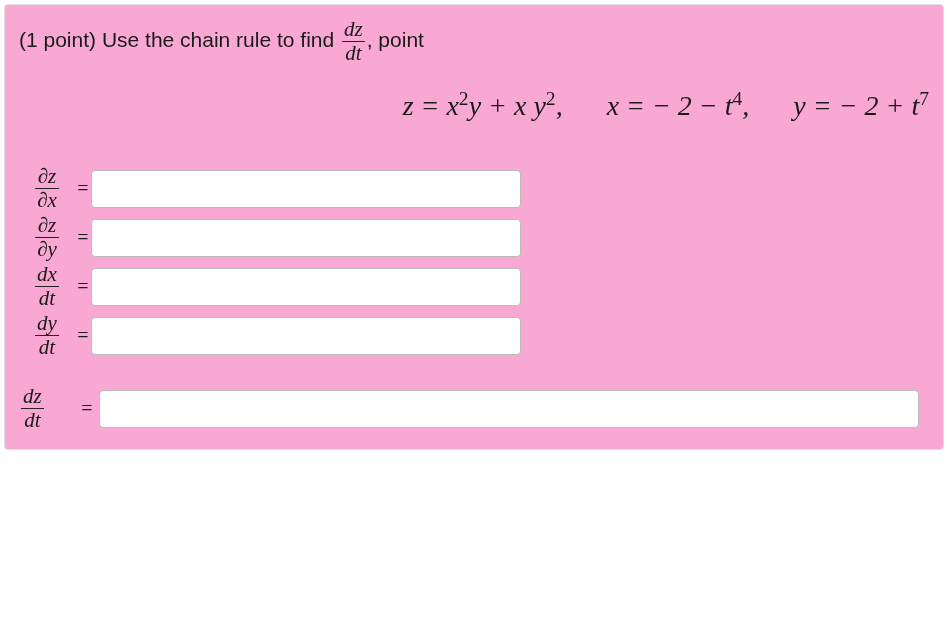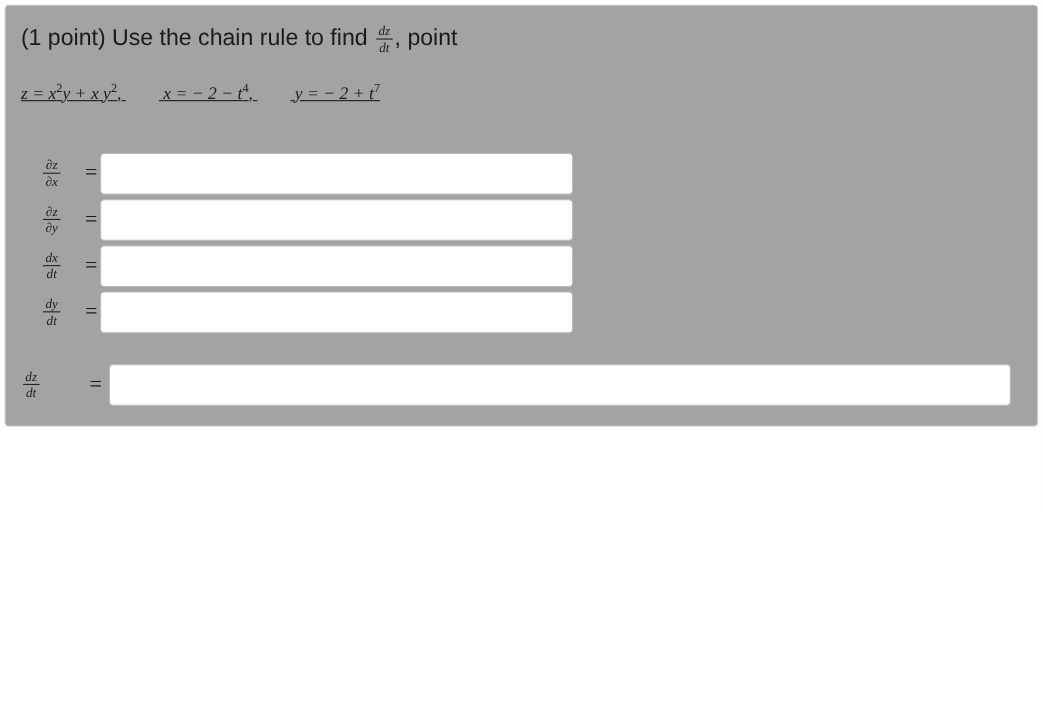--- a/index.html
+++ b/index.html
@@ -9,35 +9,34 @@
     height: 640px;
     background: #ffffff;
     font-family: Arial, Helvetica, sans-serif;
     font-size: 21px;
     color: #1a1a1a;
   }
   .panel {
     box-sizing: border-box;
     width: 940px;
     margin: 4px;
-    background: #a3a3a3;
+    background: #f9a8d4;
     border: 1px solid #e0e0e0;
     border-radius: 4px;
     padding: 14px 14px 18px 14px;
   }
   .prompt {
     line-height: 1.5;
     margin-bottom: 8px;
   }
   .equation-display {
     font-family: 'Times New Roman', Times, serif;
-    font-size: 16px;
-    text-align: left;
+    font-size: 28px;
+    text-align: right;
     margin: 26px 0 44px 0;
-    text-decoration: underline;
   }
   .section {
     margin-top: 8px;
     margin-bottom: 24px;
     line-height: 1.5;
   }
   
   .frac {
     display: inline-block;
     vertical-align: middle;
@@ -49,21 +48,21 @@
   }
   .frac .num {
     display: block;
     padding: 0 2px 1px 2px;
     border-bottom: 1px solid #222;
   }
   .frac .den {
     display: block;
     padding: 1px 2px 0 2px;
   }
-  .frac.small { font-size: 12px; }
+  .frac.small { font-size: 21px; }
   .mi { font-family: 'Times New Roman', Times, serif; font-style: italic; }
   .sp { display:inline-block; width: 30px; }
   sup { font-size: 0.7em; vertical-align: super; line-height: 0; font-style: normal; }
   .pieces {
     display: grid;
     grid-template-columns: 56px 16px 440px;
     row-gap: 4px;
     align-items: center;
     margin-bottom: 28px;
   }

